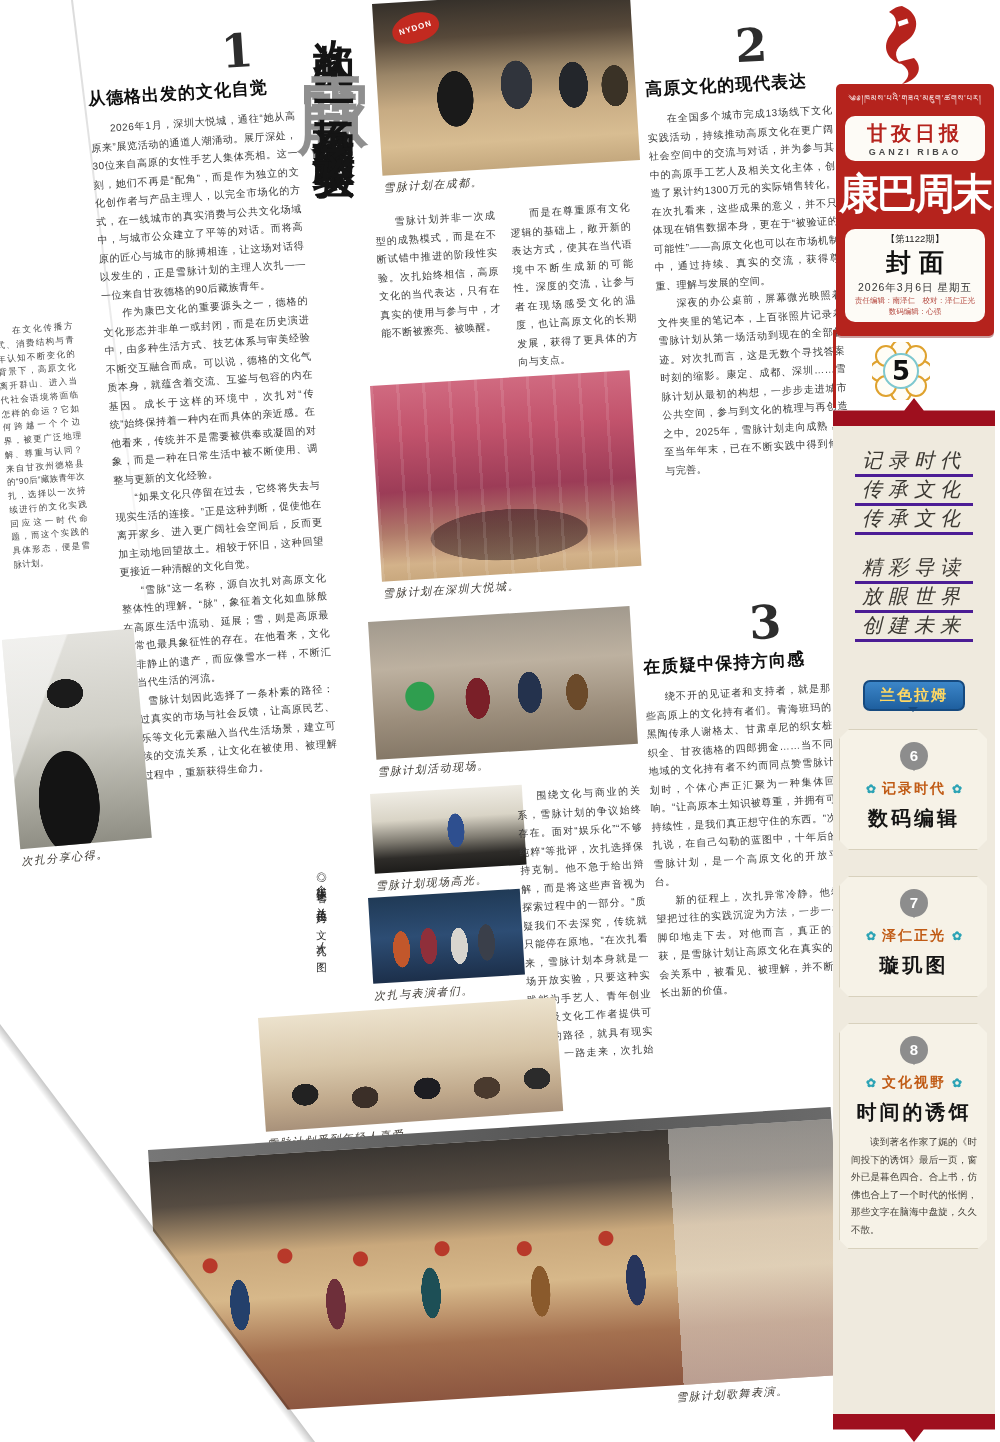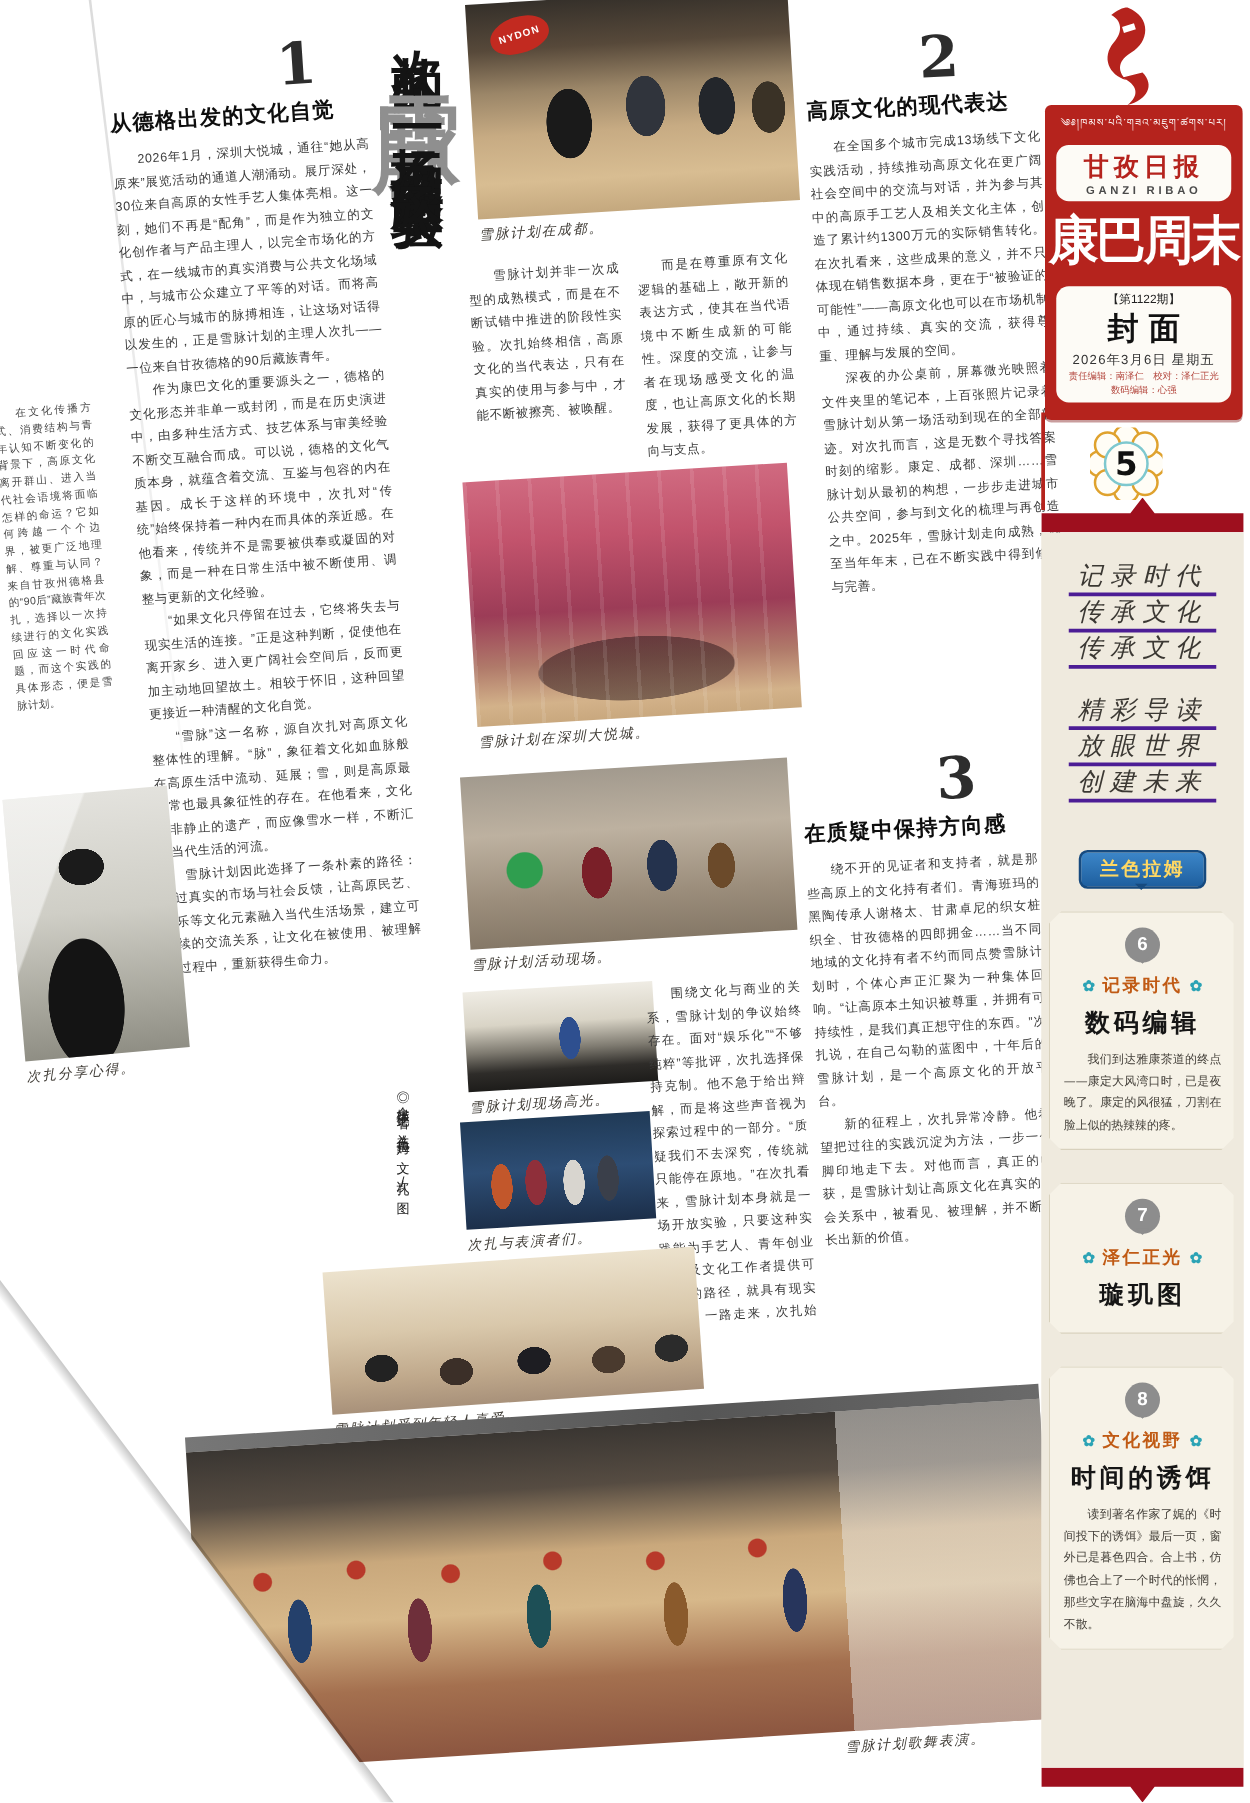--- a/index.html
+++ b/index.html
@@ -325,21 +325,20 @@
       <div id="jingcai">兰色拉姆</div>
 
       <div id="card6" class="card">
         <div class="numbadge">6</div>
         <div class="cat-row">
           <span class="flower">✿</span>
           <span>记录时代</span>
           <span class="flower">✿</span>
         </div>
         <div class="card-title">数码编辑</div>
-        <div class="excerpt">我们到达雅康茶道的终点——康定大风湾口时，已是夜晚了。康定的风很猛，刀割在脸上似的热辣辣的疼。</div>
       </div>
 
       <div id="card7" class="card">
         <div class="numbadge">7</div>
         <div class="cat-row">
           <span class="flower">✿</span>
           <span>泽仁正光</span>
           <span class="flower">✿</span>
         </div>
         <div class="card-title">璇玑图</div>

